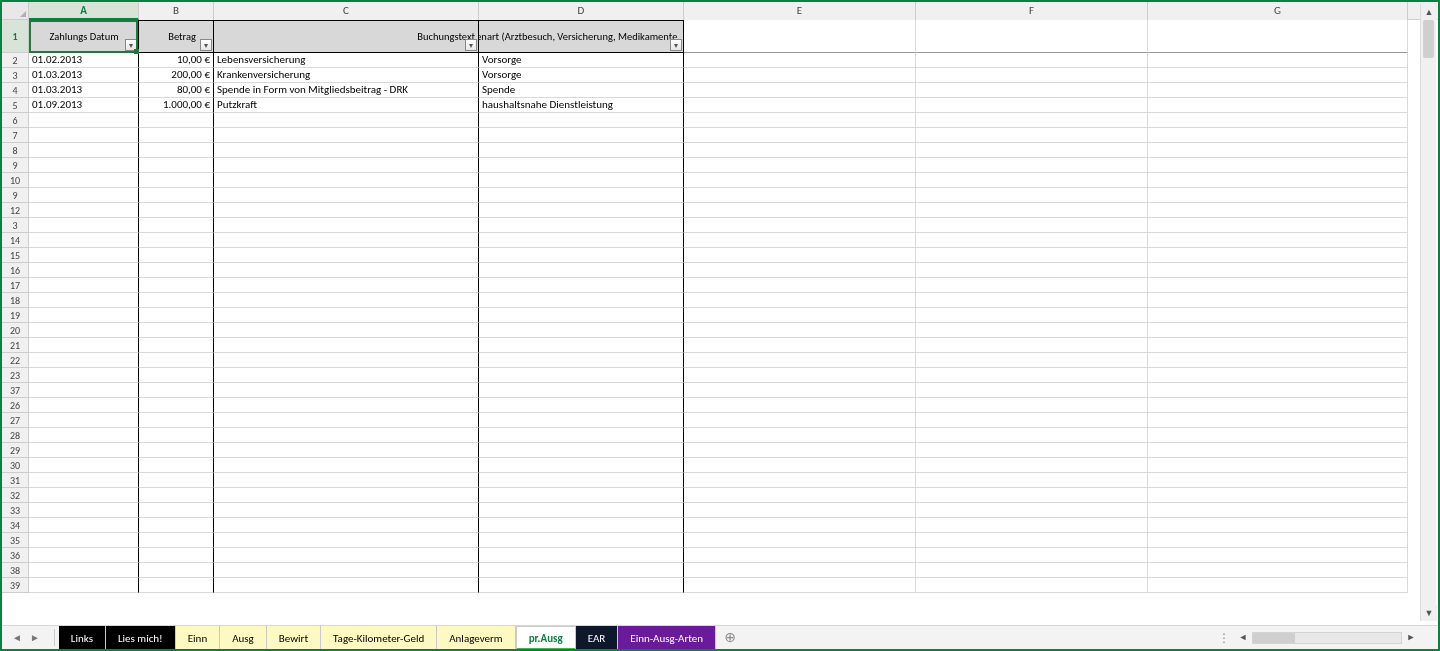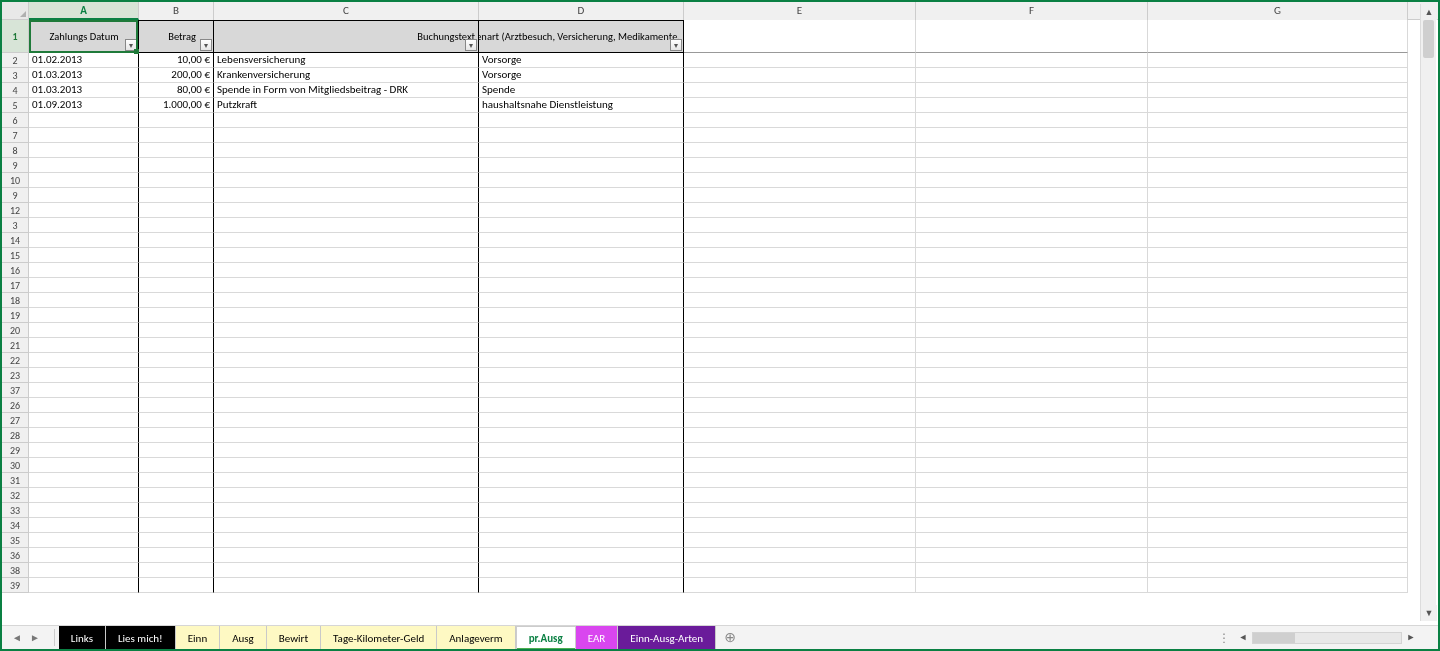--- a/index.html
+++ b/index.html
@@ -160,21 +160,21 @@
 .tabs { display: flex; align-items: stretch; }
 .tab-s {
   padding: 0 12px;
   display: flex; align-items: center;
   border-right: 1px solid #c9c9c9;
   cursor: default;
   height: 24px;
 }
 .tab-black { background:#000; color:#fff; }
 .tab-yellow { background:#fef9c3; color:#000; }
-.tab-green { background:#d946ef; color:#fff; }
+.tab-green { background:#0f172a; color:#fff; }
 .tab-purple { background:#6a1b9a; color:#fff; }
 .tab-active {
   background:#fff; color:#0a8043; font-weight:bold;
   border-top:1px solid #ccc; border-left:1px solid #ccc; border-right:1px solid #ccc;
   position:relative;
 }
 .tab-active::after{
   content:""; position:absolute; left:0; right:0; bottom:-1px; height:3px; background:#4caf50;
 }
 .addtab {

